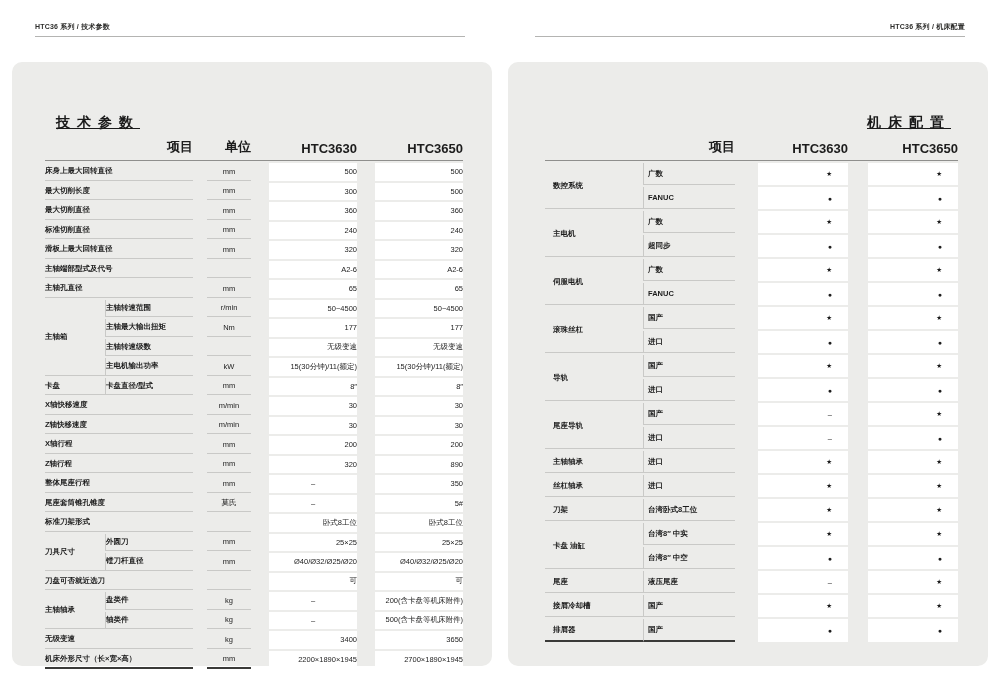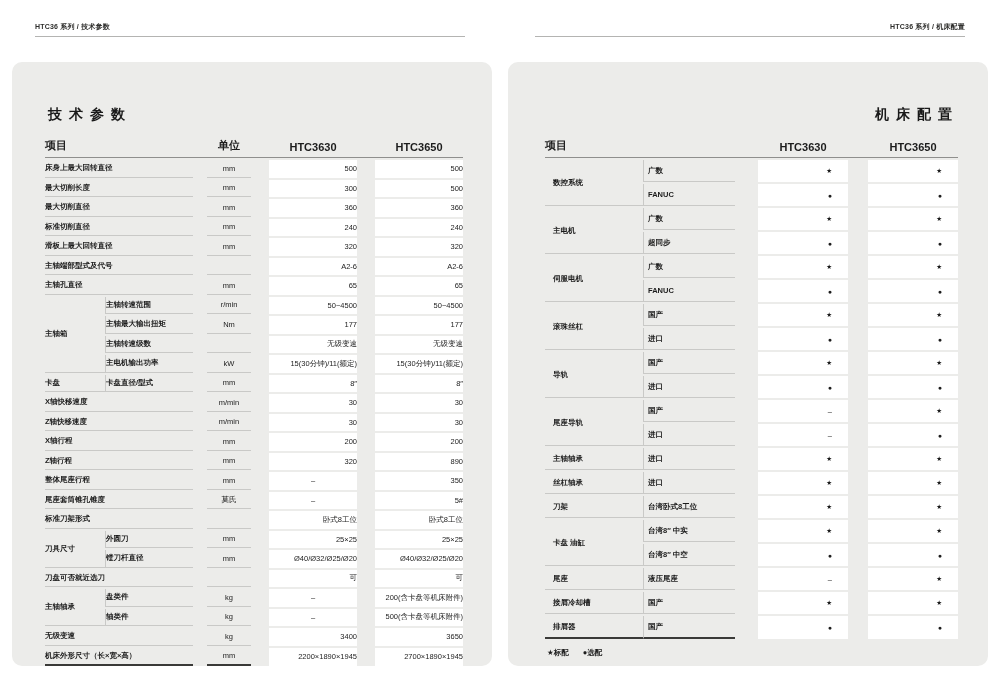--- a/index.html
+++ b/index.html
@@ -12,31 +12,31 @@
   .crumb-l{left:35px;}
   .crumb-r{left:535px;width:430px;text-align:right;}
   .rule{position:absolute;top:36px;height:1px;width:430px;background:#b4b4b2;}
   .rule-l{left:35px;}
   .rule-r{left:535px;}
 
   .panel{position:absolute;top:62px;width:480px;height:604px;background:#ececea;border-radius:10px;}
   .panel-left{left:12px;}
   .panel-right{left:508px;}
 
-  .title{position:absolute;top:36px;margin:8px;font-size:14px;font-weight:700;letter-spacing:7px;color:#1a1a1a;}
+  .title{position:absolute;top:36px;margin:16px;font-size:14px;font-weight:700;letter-spacing:7px;color:#1a1a1a;text-decoration:underline;}
   .t-left{left:28px;}
   .t-right{right:21px;}
 
   .tablewrap{position:absolute;top:74px;}
   .tw-left{left:33px;width:418px;}
   .tw-right{left:37px;width:413px;}
 
   table.spec{border-collapse:separate;border-spacing:0 2px;table-layout:fixed;width:100%;}
-  table.spec th{font-size:11px;font-weight:700;vertical-align:bottom;padding:0 0 4px 0;height:14px;
-    border-bottom:1px solid #8f8f8d;}
+  table.spec th{font-size:13px;font-weight:700;vertical-align:bottom;padding:0 0 4px 0;height:14px;
+    border-bottom:1px solid #8f8f8d;text-align:right;}
   th.h-item{text-align:left;padding-left:6px;}
   th.h-unit,th.h-model{text-align:center;}
   th.sp-h,td.sp{border:none;}
 
   table.spec td{height:16.5px;vertical-align:middle;font-size:7.5px;padding:0;}
   table.conf td{height:21px;}
 
   td.lbl{padding-left:6px;font-weight:700;border-bottom:1px solid #c9c9c7;white-space:nowrap;}
   td.grp{padding-left:6px;font-weight:700;border-bottom:1px solid #c9c9c7;white-space:nowrap;}
   td.sub{padding-left:9px;font-weight:700;border-left:1px solid #c9c9c7;border-bottom:1px solid #c9c9c7;white-space:nowrap;}
@@ -501,18 +501,14 @@
           <tr class="last">
             <td class="grp" rowspan="1">排屑器</td>
             <td class="sub">国产</td>
             <td class="sp"></td>
             <td class="val dot">●</td>
             <td class="sp"></td>
             <td class="val dot">●</td>
           </tr>
         </tbody>
     </table>
-    <div class="legend">
-      <span>★标配</span>
-      <span>●选配</span>
-    </div>
   </div>
 </section>
 
 </body></html>

